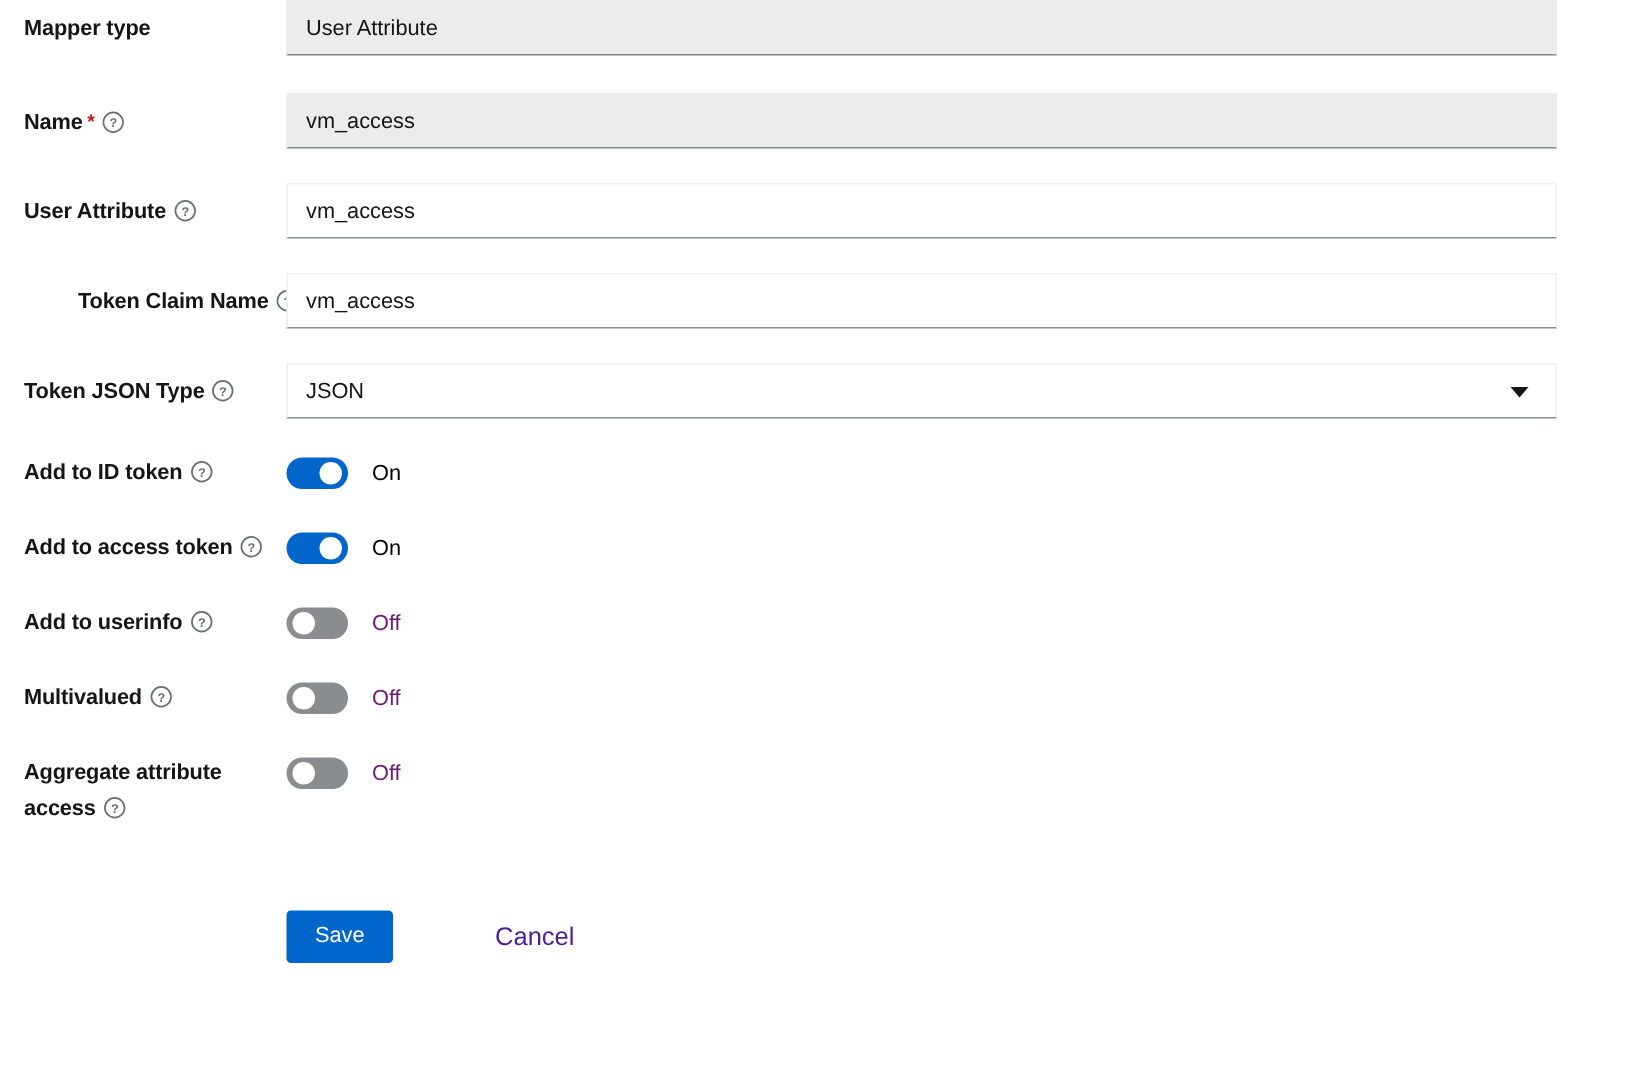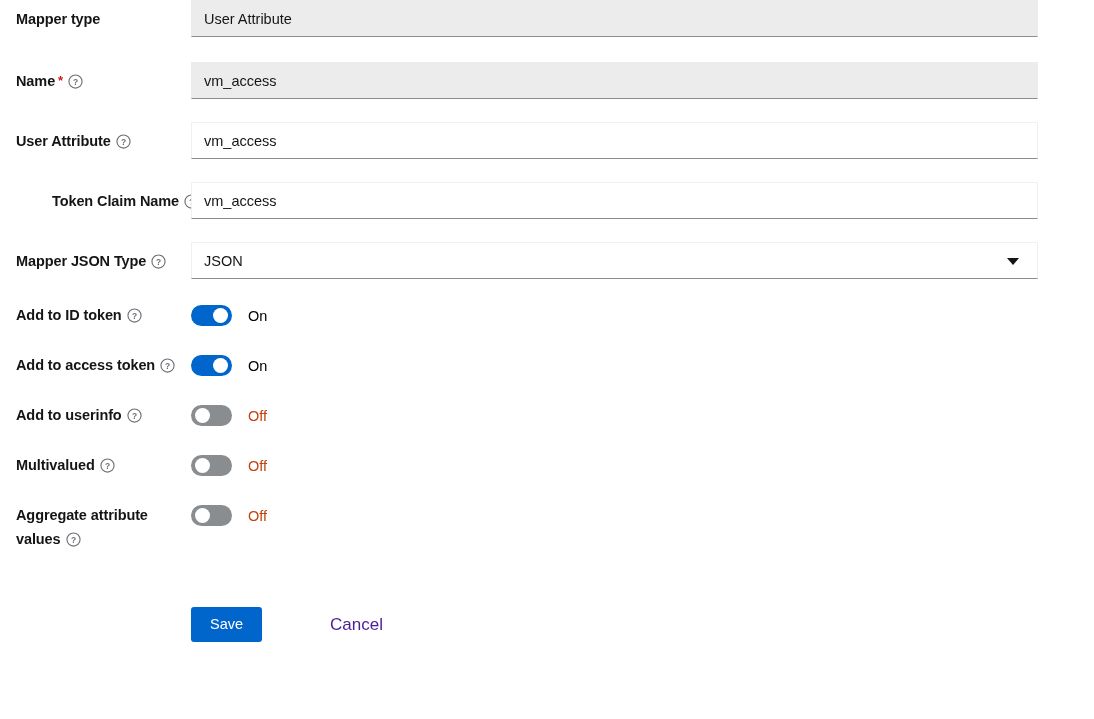--- a/index.html
+++ b/index.html
@@ -139,21 +139,21 @@
     border-radius: 50%;
     background: #ffffff;
   }
   .switch.on .knob { left: 22px; }
   .switch-label {
     margin-left: 16px;
     font-size: 14.5px;
     color: #000000;
     white-space: nowrap;
   }
-  .switch-label.off { color: #c2410c; }
+  .switch-label.off { color: #701a75; }
 
   
   .actions {
     position: absolute;
     left: 191px;
     top: 607px;
     display: flex;
     align-items: center;
     gap: 36px;
   }
@@ -227,21 +227,21 @@
             <text x="8" y="11.6" font-family="Liberation Sans, sans-serif" font-size="9" fill="#6a6e73" text-anchor="middle">?</text>
           </svg></span>
     </div>
     <div class="field-cell" style="top:0px;">
       <input class="txt-input" type="text" value="vm_access" style="">
     </div>
   </div>
 
   <div class="row" style="top:242px;">
     <div class="label-cell" style="top:7px;">
-      <span class="label-text">Mapper JSON Type</span><span class="help-icon"><svg width="15" height="15" viewBox="0 0 16 16">
+      <span class="label-text">Token JSON Type</span><span class="help-icon"><svg width="15" height="15" viewBox="0 0 16 16">
             <circle cx="8" cy="8" r="7" fill="none" stroke="#6a6e73" stroke-width="1.2"></circle>
             <text x="8" y="11.6" font-family="Liberation Sans, sans-serif" font-size="9" fill="#6a6e73" text-anchor="middle">?</text>
           </svg></span>
     </div>
     <div class="field-cell" style="top:0px;">
       <div class="select-wrap">
         <span class="select-value">JSON</span>
         <span class="select-caret"></span>
       </div>
     </div>
@@ -302,21 +302,21 @@
     <div class="switch-cell" style="top:2px;">
       <div class="switch">
           <span class="knob"></span>
         </div>
       <span class="switch-label off">Off</span>
     </div>
   </div>
 
   <div class="row" style="top:503px;">
     <div class="label-cell" style="top:0px; width:150px;">
-      <span class="label-text">Aggregate attribute values</span><span class="help-icon"><svg width="15" height="15" viewBox="0 0 16 16">
+      <span class="label-text">Aggregate attribute access</span><span class="help-icon"><svg width="15" height="15" viewBox="0 0 16 16">
             <circle cx="8" cy="8" r="7" fill="none" stroke="#6a6e73" stroke-width="1.2"></circle>
             <text x="8" y="11.6" font-family="Liberation Sans, sans-serif" font-size="9" fill="#6a6e73" text-anchor="middle">?</text>
           </svg></span>
     </div>
     <div class="switch-cell" style="top:2px;">
       <div class="switch">
           <span class="knob"></span>
         </div>
       <span class="switch-label off">Off</span>
     </div>

